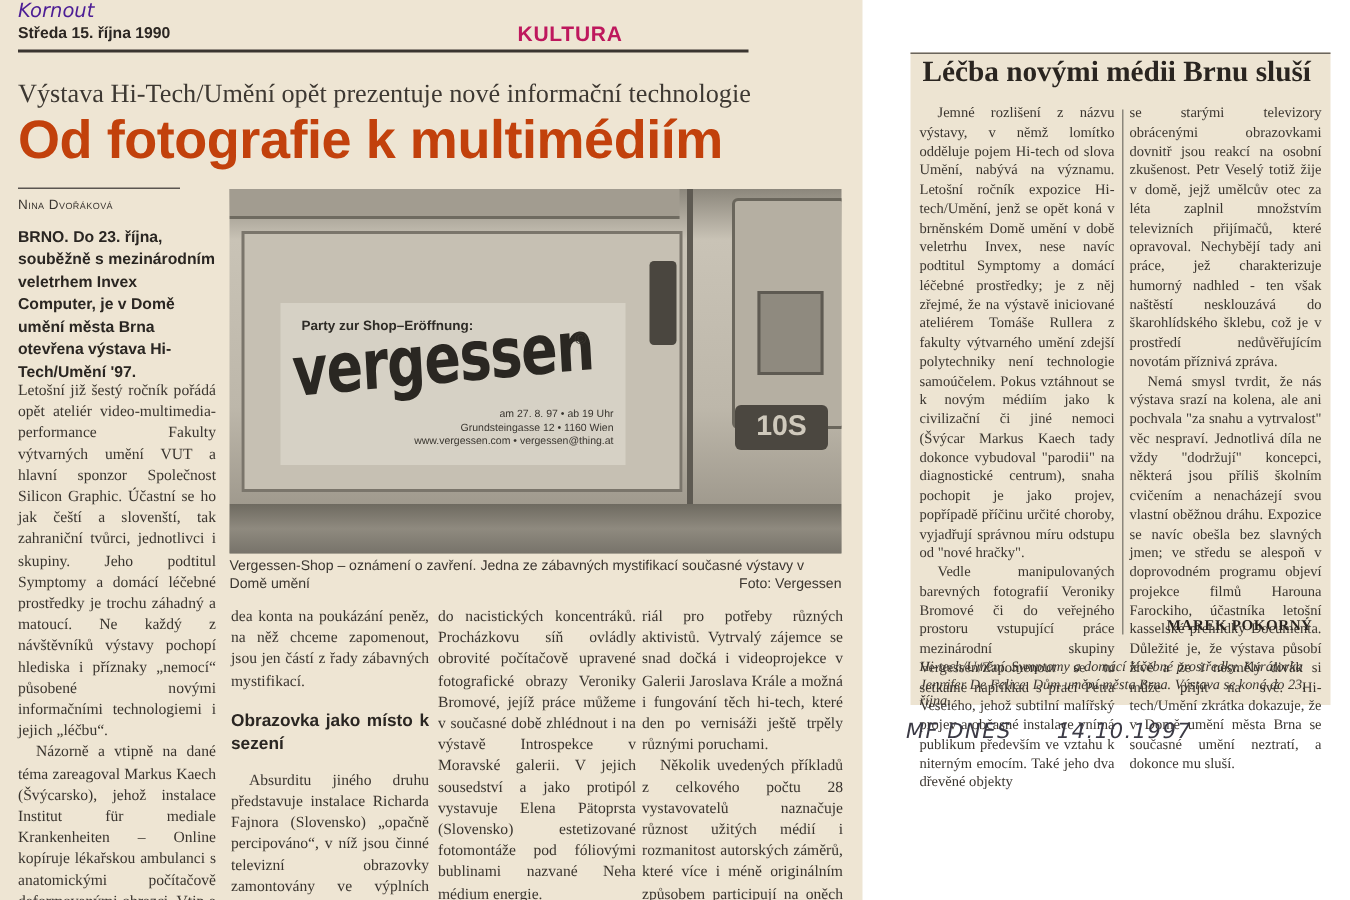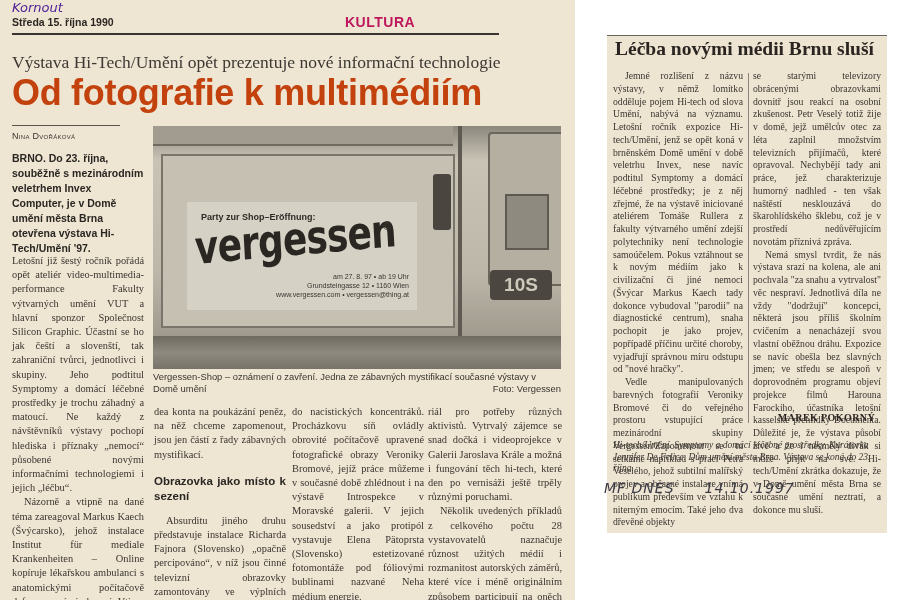--- a/index.html
+++ b/index.html
@@ -144,21 +144,21 @@
     color: #3a352f;
   }
   .caption-credit {
     position: absolute; left: 153px; top: 383px; width: 408px; text-align: right;
     font-family: "Liberation Sans", sans-serif; font-size: 9.4px; line-height: 12px;
     color: #3a352f;
   }
 
   
   .clip-right {
-    position: absolute; left: 607px; top: 35px; width: 280px; height: 498px;
+    position: absolute; left: 607px; top: 35px; width: 280px; height: 435px;
     background: #ede4d2;
   }
   .r-rule {
     position: absolute; left: 0; top: 0; width: 280px; height: 1px; background: #6a655c;
   }
   .r-headline {
     position: absolute; left: 8px; top: 3px;
     font-family: "Liberation Serif", serif; font-weight: bold;
     font-size: 19.5px; color: #2a2520; white-space: nowrap;
   }

